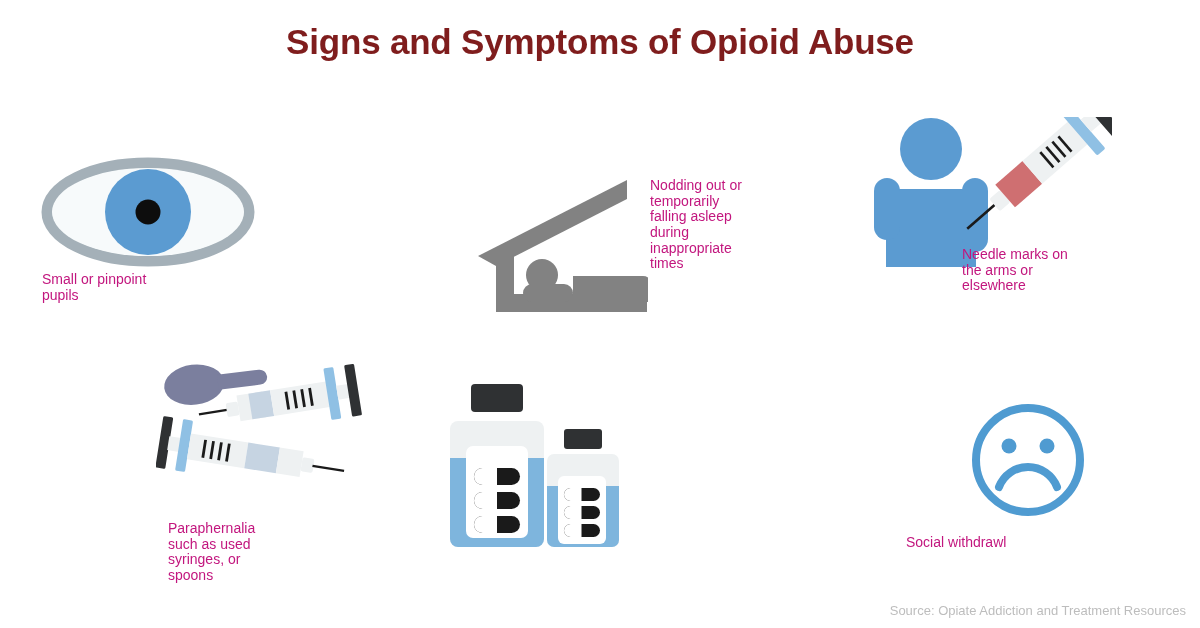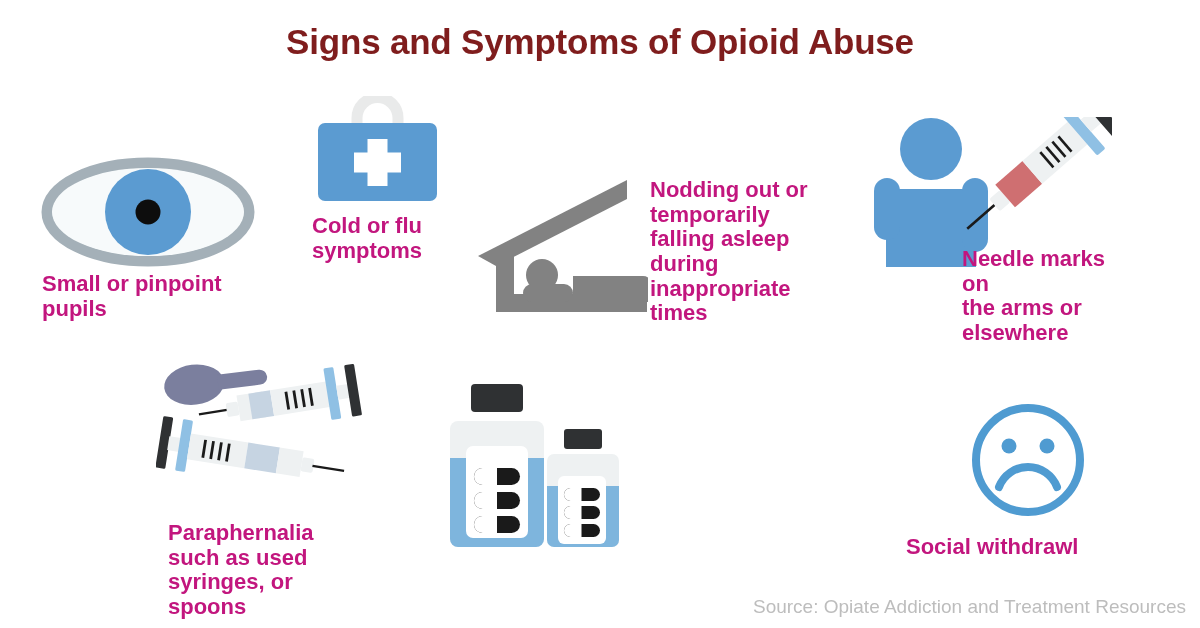--- a/index.html
+++ b/index.html
@@ -28,33 +28,33 @@
     text-align: center;
     font-size: 35px;
     font-weight: bold;
     color: #7f1d1d;
     letter-spacing: -0.2px;
   }
 
   
   .label {
     color: #c2167e;
-    font-weight: bold;
-    font-size: 22px;
+    font-weight: normal;
+    font-size: 14px;
     line-height: 1.12;
     white-space: pre-line;
   }
 
   
   #source {
     right: 14px;
     bottom: 8px;
     text-align: right;
     color: #bdbdbd;
-    font-size: 19px;
+    font-size: 13px;
     line-height: 1.35;
   }
   #source div { white-space: nowrap; }
 
   
   .icon { display: block; }
 </style>
 </head>
 <body>
 
@@ -66,30 +66,20 @@
     <svg class="icon" width="220" height="120" viewBox="0 0 220 120">
       <ellipse cx="110" cy="60" rx="101" ry="49" fill="none" stroke="#a4b0b8" stroke-width="11"></ellipse>
       <ellipse cx="110" cy="60" rx="96" ry="44" fill="#f7fafb"></ellipse>
       <circle cx="110" cy="60" r="43" fill="#5b9bd1"></circle>
       <circle cx="110" cy="60" r="12.5" fill="#0d0d0d"></circle>
     </svg>
     <div class="label" style="margin-left:4px;">Small or pinpoint
 pupils</div>
   </div>
 
-  <div class="abs" style="left:310px; top:96px;">
-    <svg class="icon" width="135" height="108" viewBox="0 0 135 108">
-      <path d="M47 36 L47 22 A20 20 0 0 1 88 22 L88 36" fill="none" stroke="#e9eaea" stroke-width="11"></path>
-      <rect x="8" y="27" width="119" height="78" rx="7" fill="#5b9bd1"></rect>
-      <rect x="57.5" y="43" width="20" height="47" fill="#ffffff"></rect>
-      <rect x="44" y="56.5" width="47" height="20" fill="#ffffff"></rect>
-    </svg>
-    <div class="label" style="margin-top:10px; margin-left:2px;">Cold or flu
-symptoms</div>
-  </div>
 
   <div class="abs" style="left:478px; top:172px;">
     <svg class="icon" width="170" height="152" viewBox="0 0 170 152">
 
       <polygon points="0,84 149,8 149,27 18,94" fill="#828282"></polygon>
 
       <rect x="18" y="78" width="18" height="62" fill="#828282"></rect>
 
       <rect x="18" y="122" width="151" height="18" fill="#828282"></rect>
 

